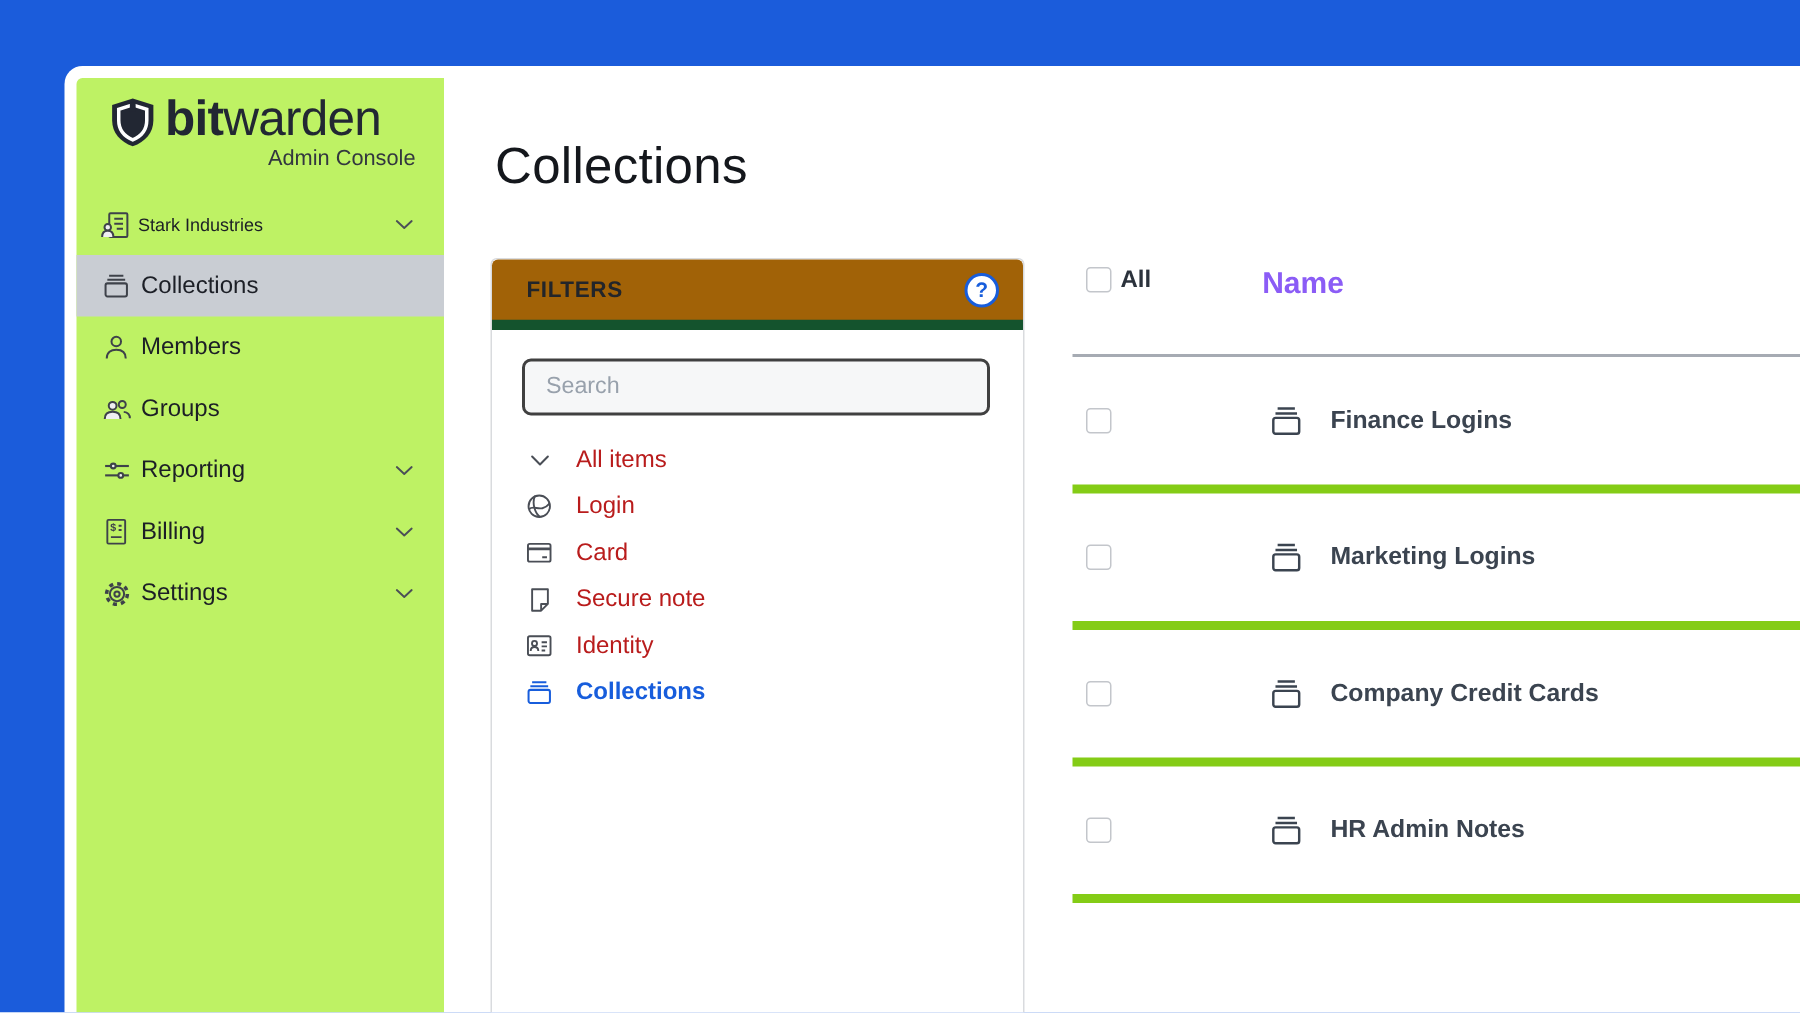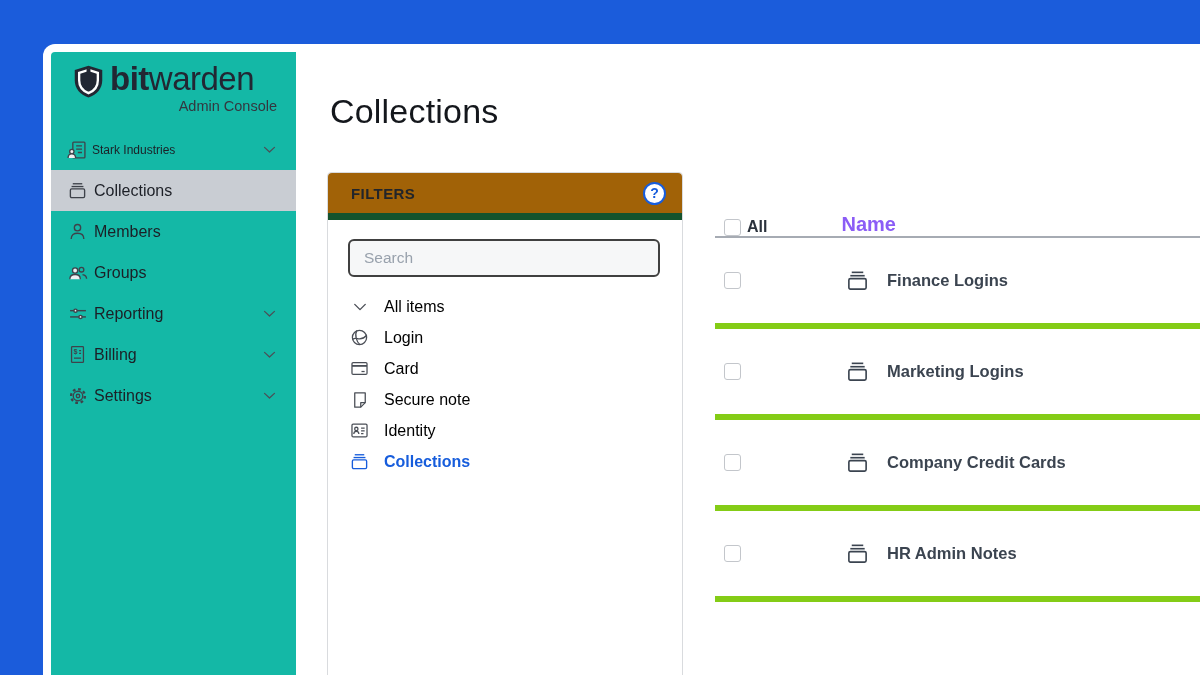--- a/index.html
+++ b/index.html
@@ -13,21 +13,21 @@
 
   .window {
     position: absolute; left: 43px; top: 44px;
     width: calc(100% - 43px); height: calc(100% - 44px);
     background: #ffffff; border-radius: 12px 0 0 0;
   }
 
   
   .sidebar {
     position: absolute; left: 8px; top: 8px; bottom: 0; width: 245px;
-    background: #14b8a6; border-radius: 4px 0 0 0;
+    background: #bef264; border-radius: 4px 0 0 0;
   }
   .logo { position: relative; height: 72px; }
   .logo-shield { position: absolute; left: 21px; top: 9px; }
   .logo-text {
     position: absolute; left: 59px; top: 8px;
     font-size: 33px; color: #222733; letter-spacing: -0.5px; font-weight: 300;
   }
   .logo-text .b { font-weight: 800; }
   .logo-sub {
     position: absolute; right: 19px; top: 46px;
@@ -80,28 +80,28 @@
     padding: 0 14px; font-size: 15.5px; color: #33373f; outline: none;
     font-family: "Liberation Sans", sans-serif;
   }
   .search::placeholder { color: #98a1ac; }
   .flist { list-style: none; margin-top: 14px; }
   .fitem {
     height: 31px; display: flex; align-items: center;
     padding-left: 21px; cursor: pointer;
   }
   .ficon { width: 21px; height: 21px; display: inline-flex; align-items: center; justify-content: center; color: #4a4e56; flex: none; }
-  .flabel { font-size: 16px; color: #000000; margin-left: 14px; }
+  .flabel { font-size: 16px; color: #b91c1c; margin-left: 14px; }
   .fitem.active .ficon { color: #175DDC; }
   .fitem.active .flabel { color: #175DDC; font-weight: 700; }
 
   
   .table { position: absolute; left: 419px; top: 134px; right: 0; }
   .thead {
-    height: 60px; display: flex; align-items: flex-end;
+    height: 60px; display: flex; align-items: flex-start;
     border-bottom: 2px solid #a6abb3;
   }
   .cb {
     width: 17px; height: 17px; background: #fff;
     border: 1px solid #c3c6cb; border-radius: 3px; cursor: pointer; flex: none;
   }
   .thead .cb { margin-left: 9px; }
   .th-all { font-size: 16px; font-weight: 700; color: #2b323c; margin-left: 6px; }
   .th-name { font-size: 20px; font-weight: 700; color: #8b5cf6; margin-left: 74px; }
   .trow {

